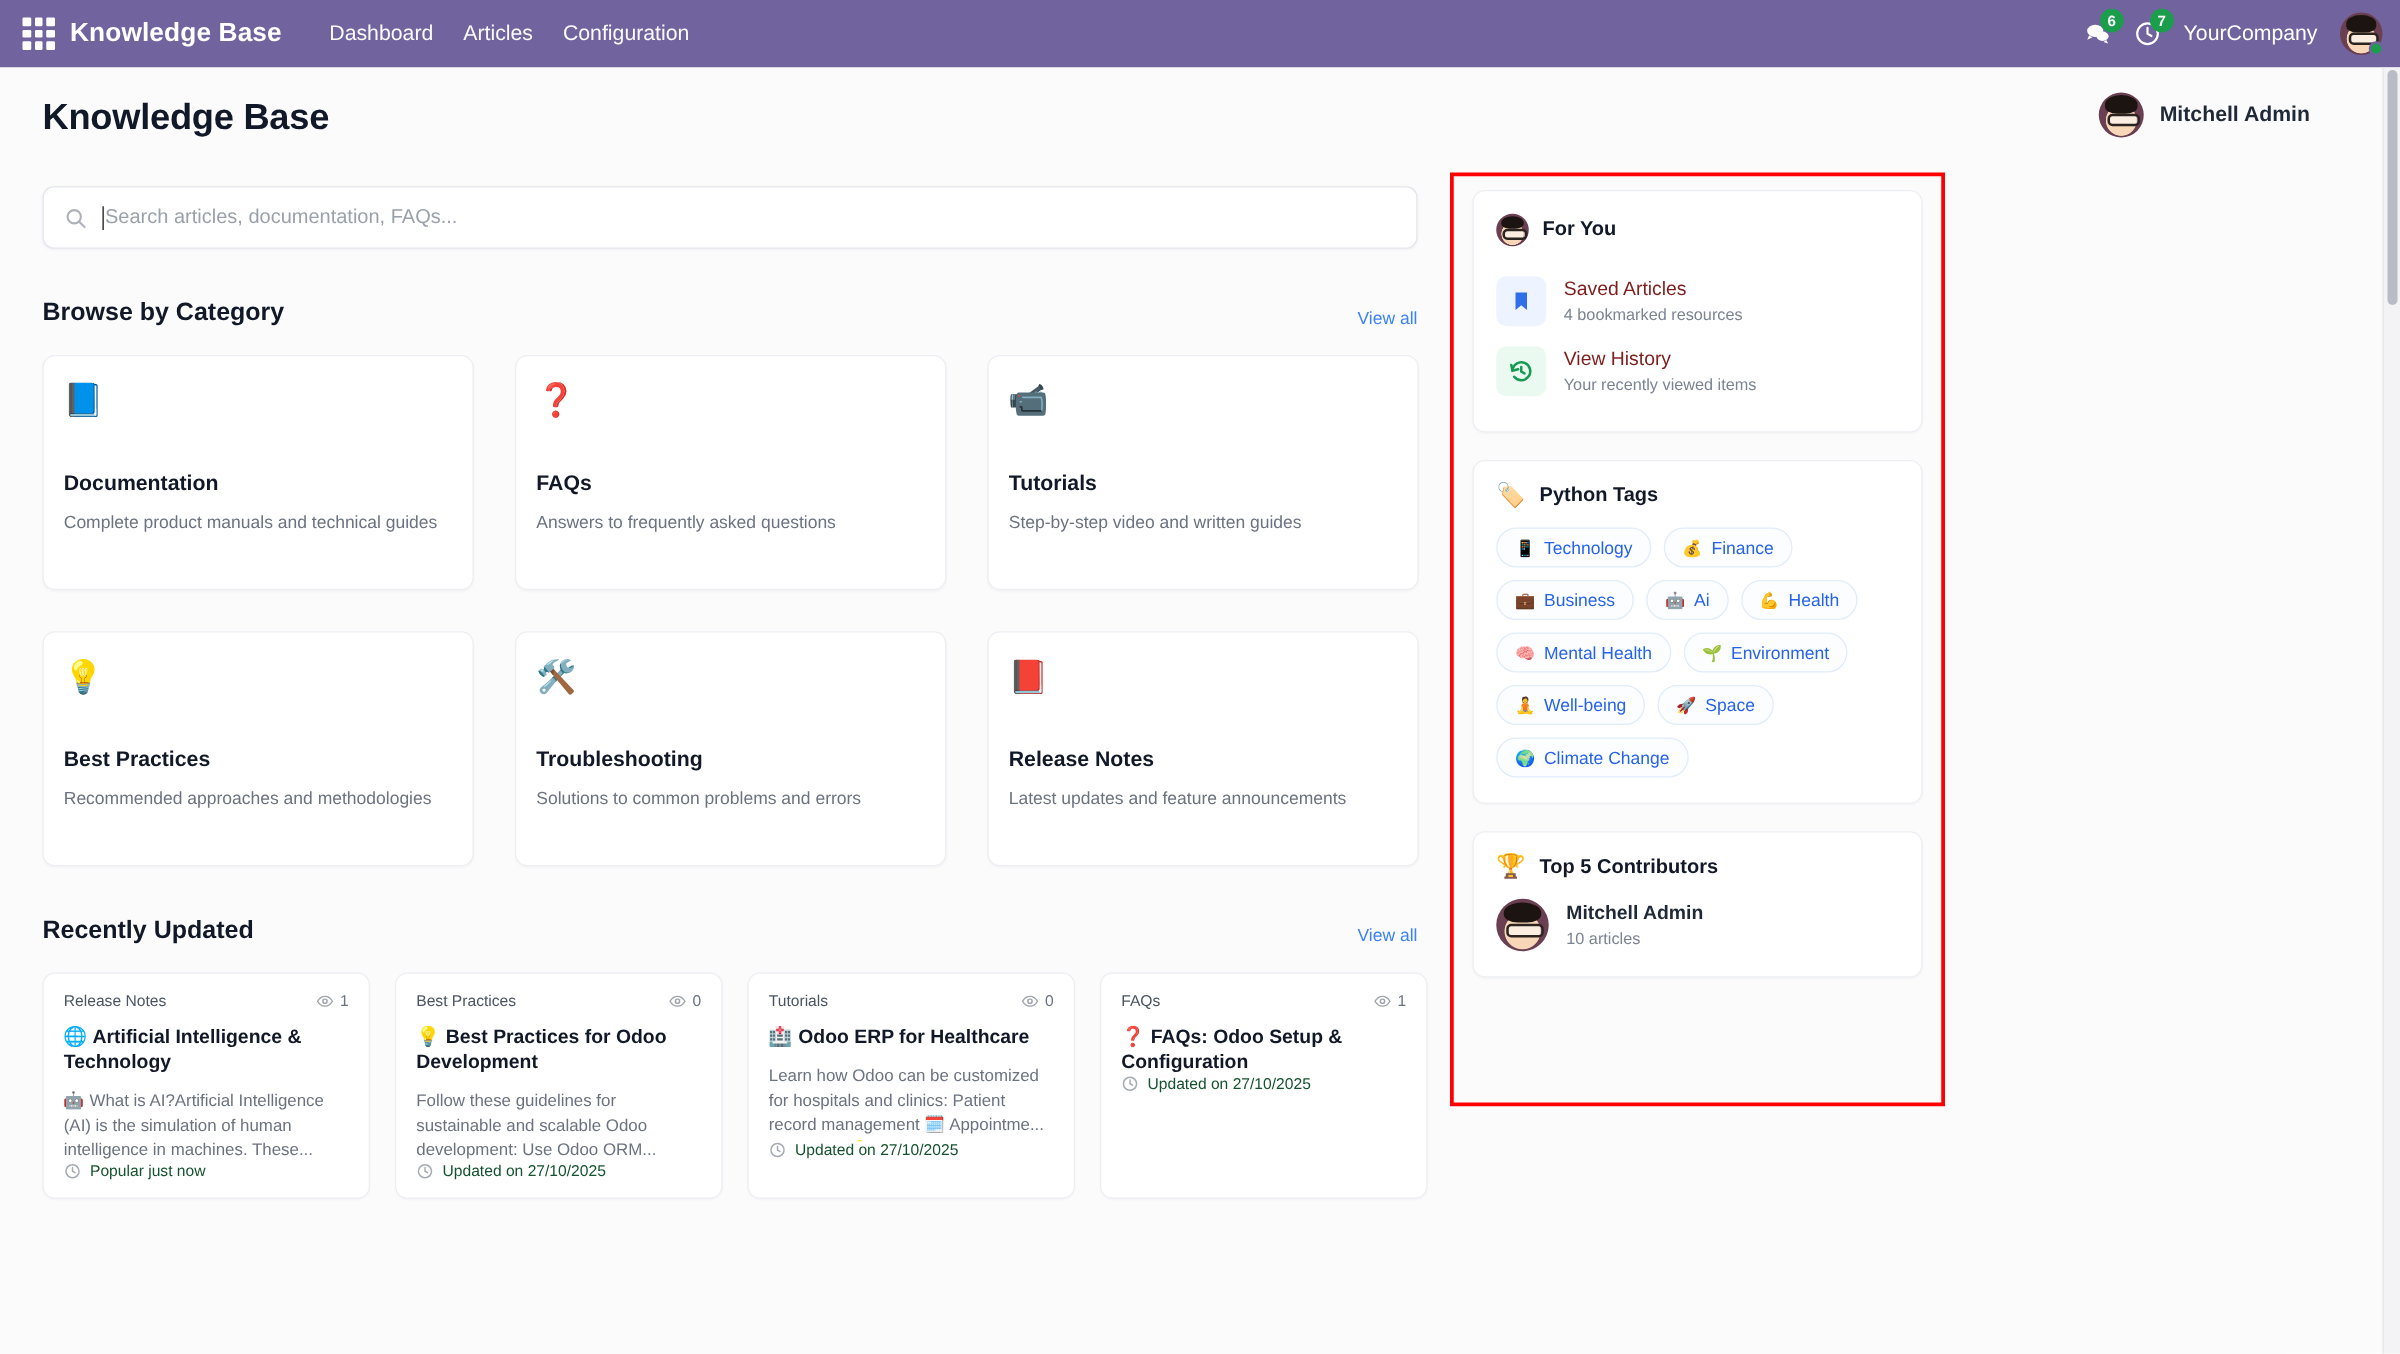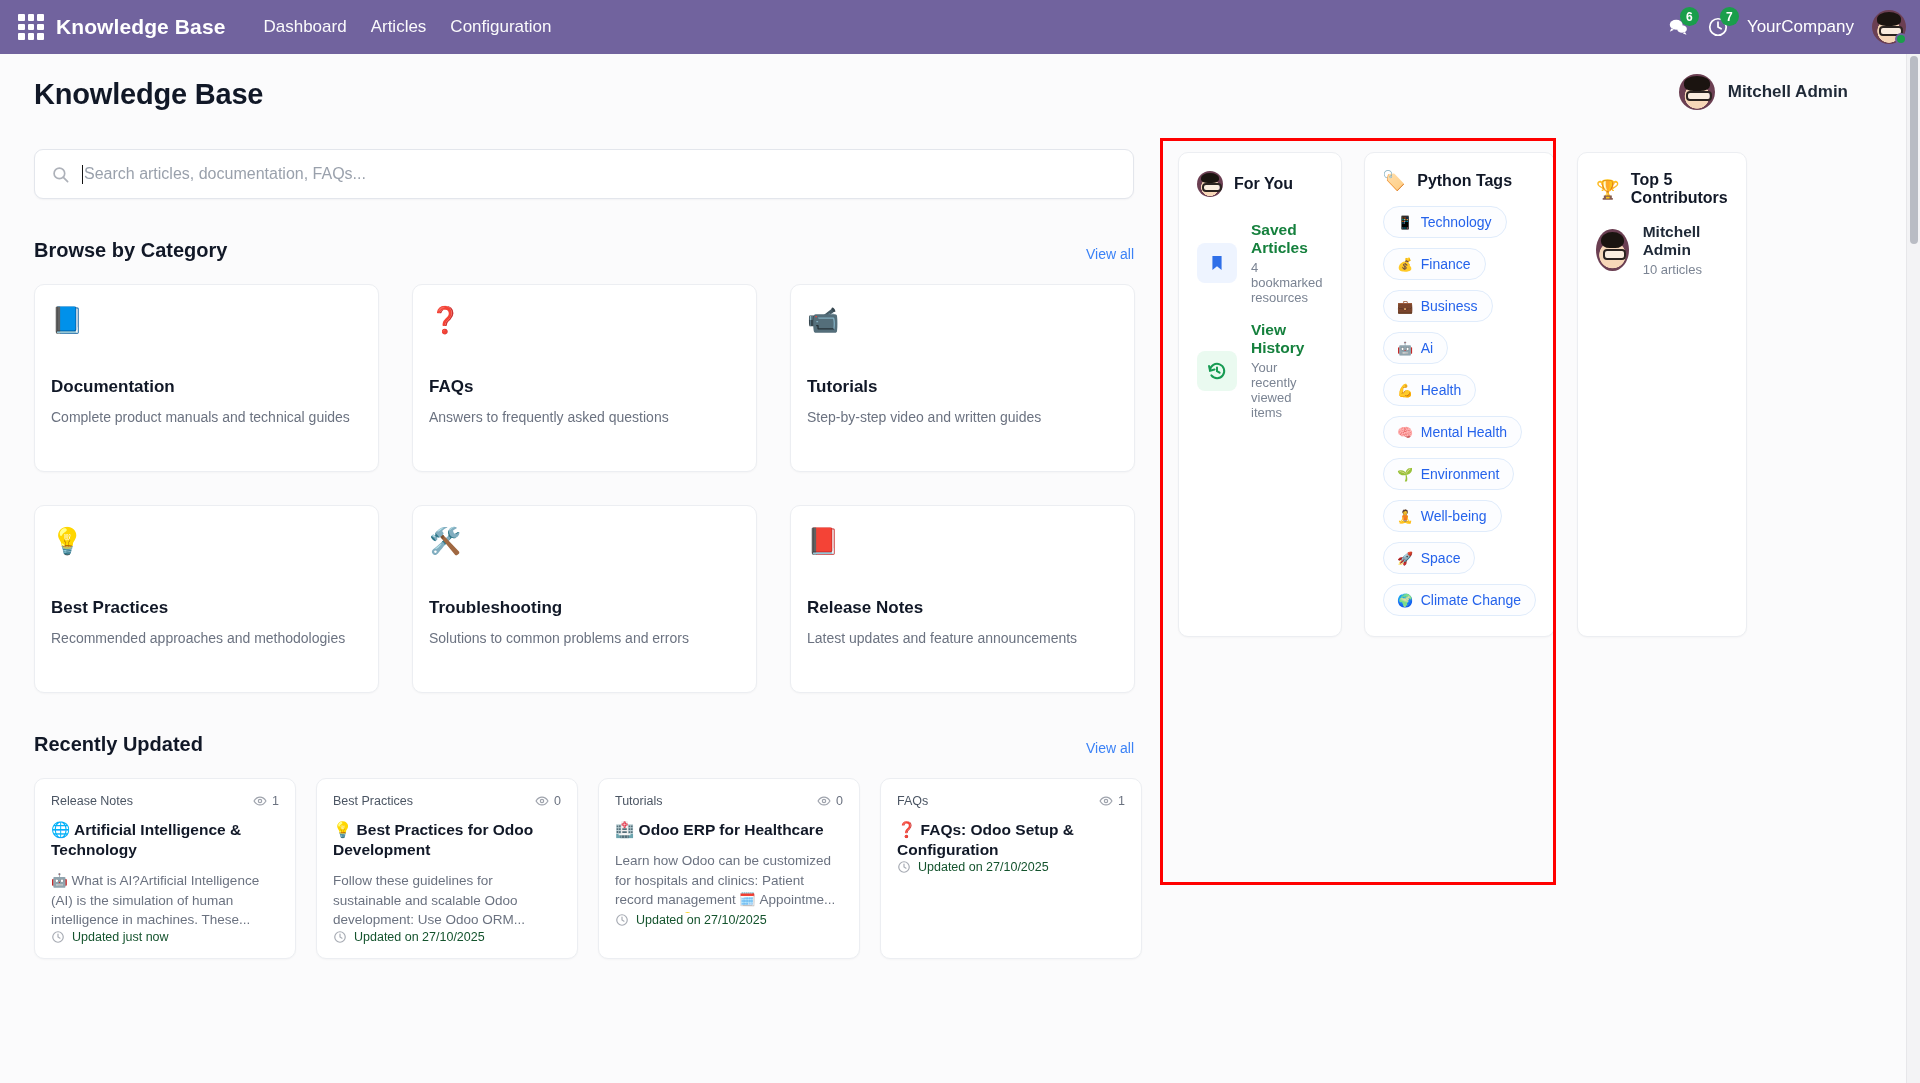--- a/index.html
+++ b/index.html
@@ -187,21 +187,21 @@
     position: absolute;
     left: 1160px; top: 84px;
     width: 396px; height: 747px;
     border: 3px solid #ff0000;
     pointer-events: none;
     z-index: 5;
   }
   .sidebar {
     position: absolute; left: 1178px; top: 98px;
     width: 360px;
-    display: flex; flex-direction: row; gap: 22px;
+    display: flex; flex-direction: column; gap: 22px;
   }
   .panel {
     background: #fff;
     border: 1px solid #eceef2;
     border-radius: 10px;
     padding: 18px 18px 20px 18px;
     box-shadow: 0 1px 2px rgba(16,24,40,.03);
   }
   .panel-head {
     display: flex; align-items: center; gap: 11px; margin-bottom: 16px;
@@ -214,21 +214,21 @@
     display: flex; align-items: center; gap: 14px;
     padding: 8px 0 8px 0; cursor: pointer;
   }
   .fy-badge {
     width: 40px; height: 40px; border-radius: 8px;
     display: flex; align-items: center; justify-content: center;
     font-size: 20px; flex: none;
   }
   .fy-badge.blue { background: #eef4ff; }
   .fy-badge.green { background: #eafaf0; }
-  .fy-t { font-size: 15.5px; font-weight: 700; color: #15803d; }
+  .fy-t { font-size: 15.5px; font-weight: 400; color: #7f1d1d; }
   .fy-s { font-size: 13px; color: #7b8493; margin-top: 3px; }
 
   .tags { display: flex; flex-wrap: wrap; gap: 10px; }
   .tag {
     border: 1px solid #e0ecfb;
     background: #fcfdff;
     border-radius: 20px;
     padding: 7px 14px;
     font-size: 14px;
     color: #2563eb;
@@ -373,21 +373,21 @@
               <span>1</span>
             </span>
           </div>
           <div class="ru-title">🌐 Artificial Intelligence &amp; Technology</div>
           <div class="ru-body">🤖 What is AI?Artificial Intelligence (AI) is the simulation of human intelligence in machines. These...</div>
           <div class="ru-foot">
             <svg class="clock" viewBox="0 0 24 24" fill="none" stroke="#6b7280" stroke-width="2">
               <circle cx="12" cy="12" r="9"></circle>
                 <path d="M12 6.9 V12 L15.4 14" stroke-linecap="round"></path>
             </svg>
-            <span>Updated just now</span>
+            <span>Popular just now</span>
           </div>
         </div>
 
         <div class="ru-card">
           <div class="ru-top">
             <span class="ru-cat">Best Practices</span>
             <span class="ru-views">
               <svg class="eye" viewBox="0 0 24 24" fill="none" stroke="#6b7280" stroke-width="2">
                 <path d="M1.8 12S5.6 5.3 12 5.3 22.2 12 22.2 12 18.4 18.7 12 18.7 1.8 12 1.8 12Z"></path>
                 <circle cx="12" cy="12" r="2.9"></circle>

